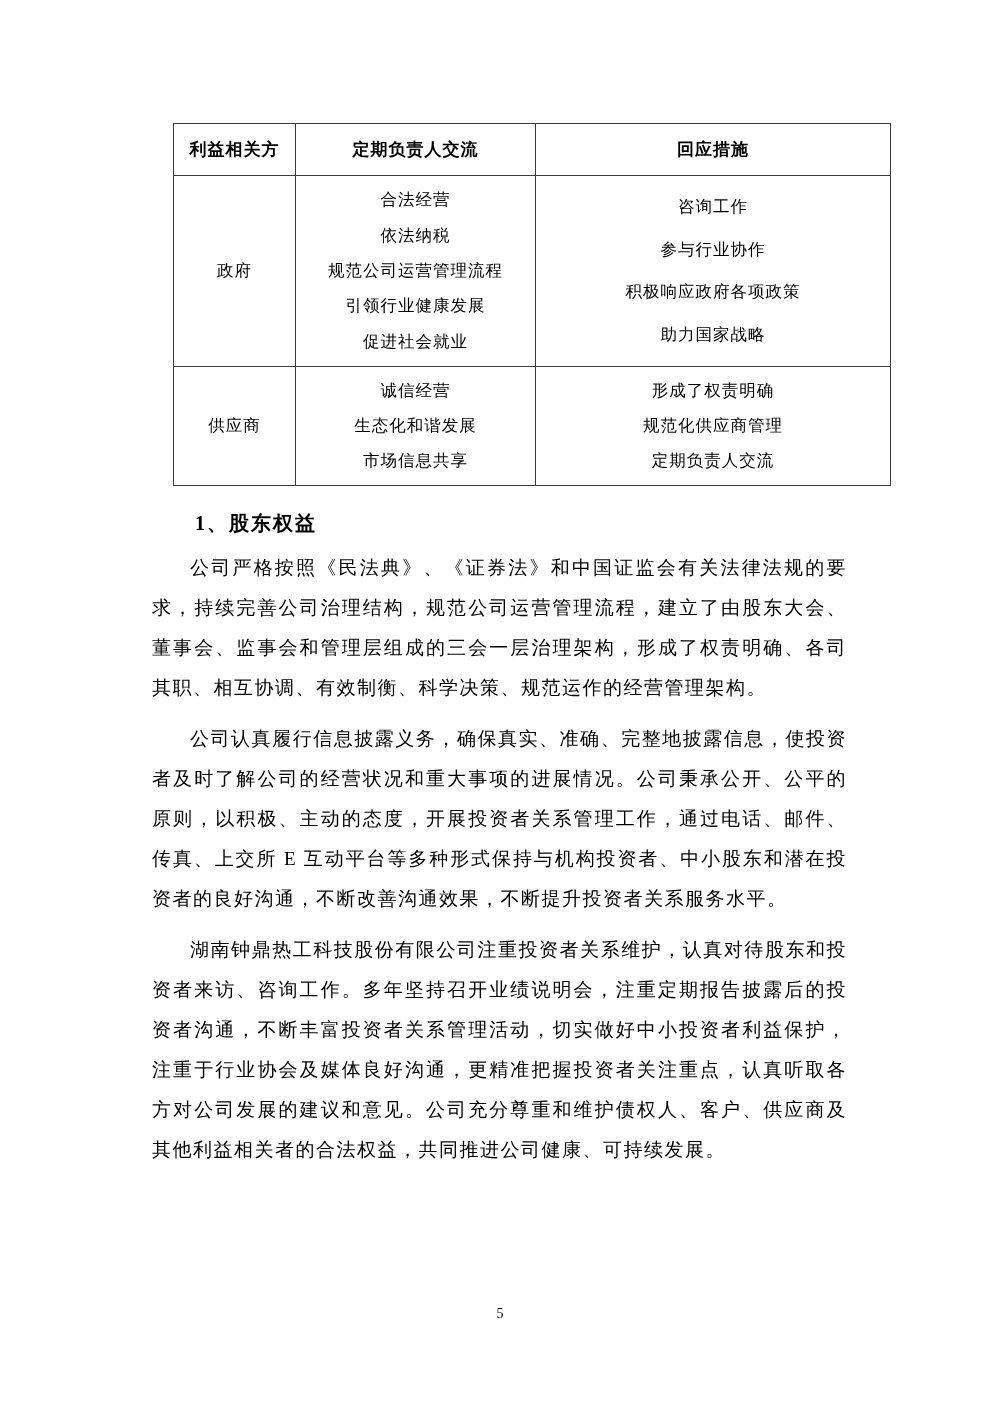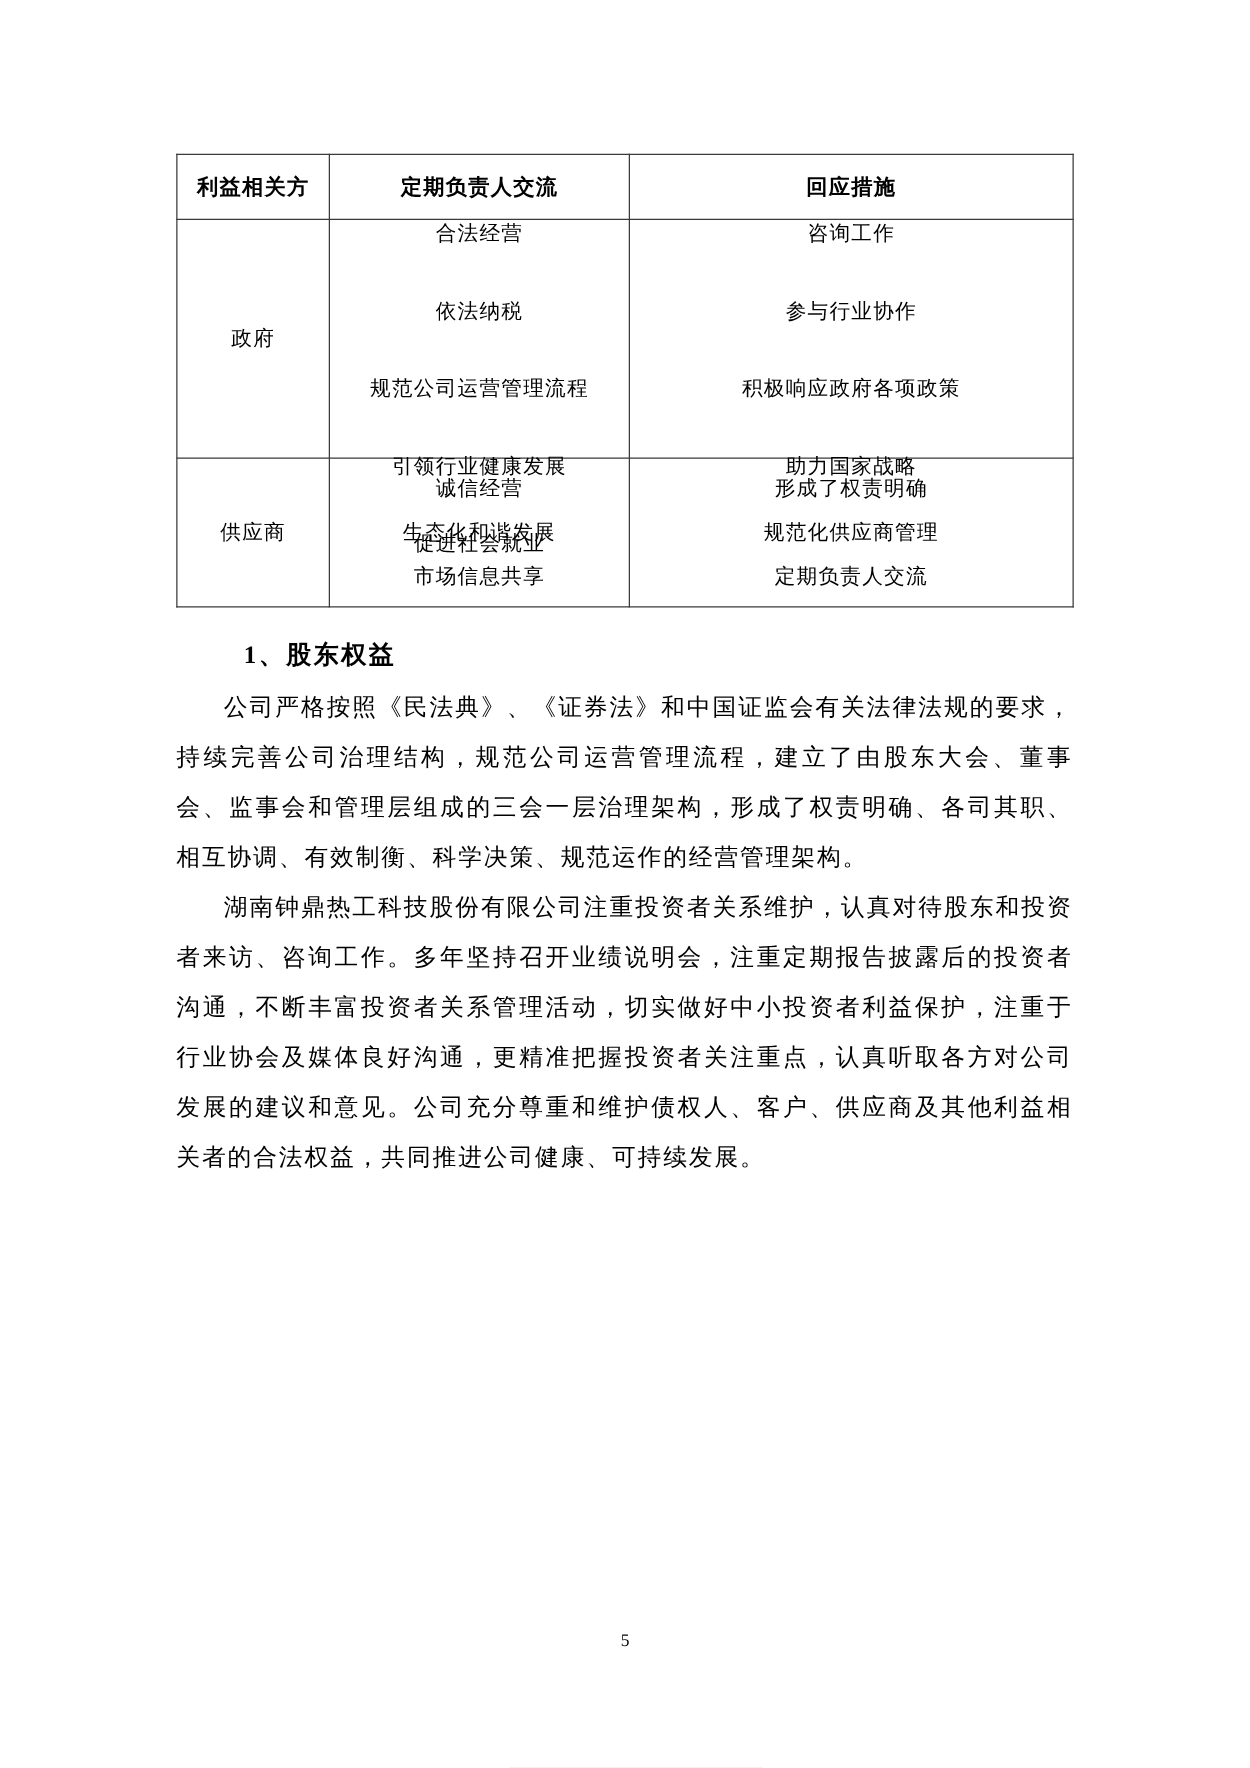--- a/index.html
+++ b/index.html
@@ -18,20 +18,21 @@
     left: 141px;
     top: 123px;
     width: 717px;
   }
 
   
   table.stakeholder-table {
     border-collapse: collapse;
     width: 717px;
     table-layout: fixed;
+    margin-left: 32px;
   }
   table.stakeholder-table th,
   table.stakeholder-table td {
     border: 1px solid #3a3a3a;
     padding: 0;
     text-align: center;
     vertical-align: middle;
   }
   table.stakeholder-table th {
     height: 51px;
@@ -40,21 +41,21 @@
     letter-spacing: 1px;
   }
   td .stack {
     display: flex;
     flex-direction: column;
     justify-content: space-evenly;
     align-items: center;
     font-size: 16.5px;
     letter-spacing: 1px;
   }
-  .row-gov .stack { height: 190px; gap: 40px; }
+  .row-gov .stack { height: 190px; }
   .row-sup .stack { height: 118px; }
   .stakeholder-name { font-size: 16.5px; letter-spacing: 1px; }
 
   
   .section-title {
     margin: 16px 0 0 2px;
     font-size: 25px;
     font-weight: bold;
     letter-spacing: 3px;
     font-family: "Liberation Sans", sans-serif;
@@ -62,21 +63,21 @@
   .subsection-title {
     margin: 24px 0 0 54px;
     font-size: 20px;
     font-weight: bold;
     letter-spacing: 2px;
   }
 
   
   .body-text { margin-top: 10px; }
   .body-text p {
-    margin: 0;
+    margin: 11px;
     font-size: 19px;
     line-height: 40px;
     letter-spacing: 1.5px;
     text-align: justify;
     text-indent: 2em;
   }
 
   
   .page-footer {
     position: absolute;
@@ -146,19 +147,20 @@
           </div>
         </td>
       </tr>
     </tbody>
       </table>
 
     <div class="subsection-title">1、股东权益</div>
 
     <div class="body-text">
       <p>公司严格按照《民法典》、《证券法》和中国证监会有关法律法规的要求，持续完善公司治理结构，规范公司运营管理流程，建立了由股东大会、董事会、监事会和管理层组成的三会一层治理架构，形成了权责明确、各司其职、相互协调、有效制衡、科学决策、规范运作的经营管理架构。</p>
+      <p>公司认真履行信息披露义务，确保真实、准确、完整地披露信息，使投资者及时了解公司的经营状况和重大事项的进展情况。公司秉承公开、公平的原则，以积极、主动的态度，开展投资者关系管理工作，通过电话、邮件、传真、上交所 E 互动平台等多种形式保持与机构投资者、中小股东和潜在投资者的良好沟通，不断改善沟通效果，不断提升投资者关系服务水平。</p>
       <p>湖南钟鼎热工科技股份有限公司注重投资者关系维护，认真对待股东和投资者来访、咨询工作。多年坚持召开业绩说明会，注重定期报告披露后的投资者沟通，不断丰富投资者关系管理活动，切实做好中小投资者利益保护，注重于行业协会及媒体良好沟通，更精准把握投资者关注重点，认真听取各方对公司发展的建议和意见。公司充分尊重和维护债权人、客户、供应商及其他利益相关者的合法权益，共同推进公司健康、可持续发展。</p>
     </div>
 
   </div>
 
   <div class="page-footer">5</div>
 </div>
 
 </body></html>

